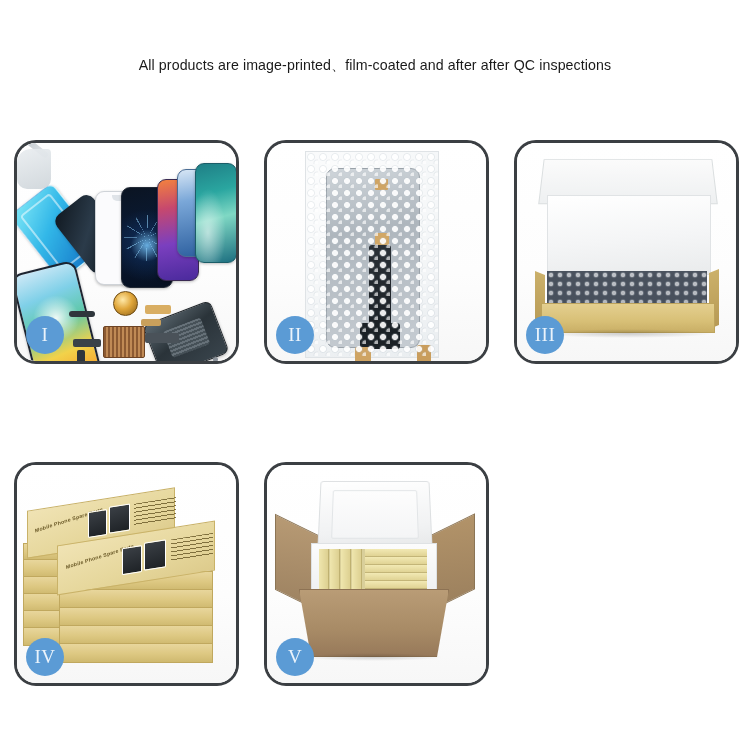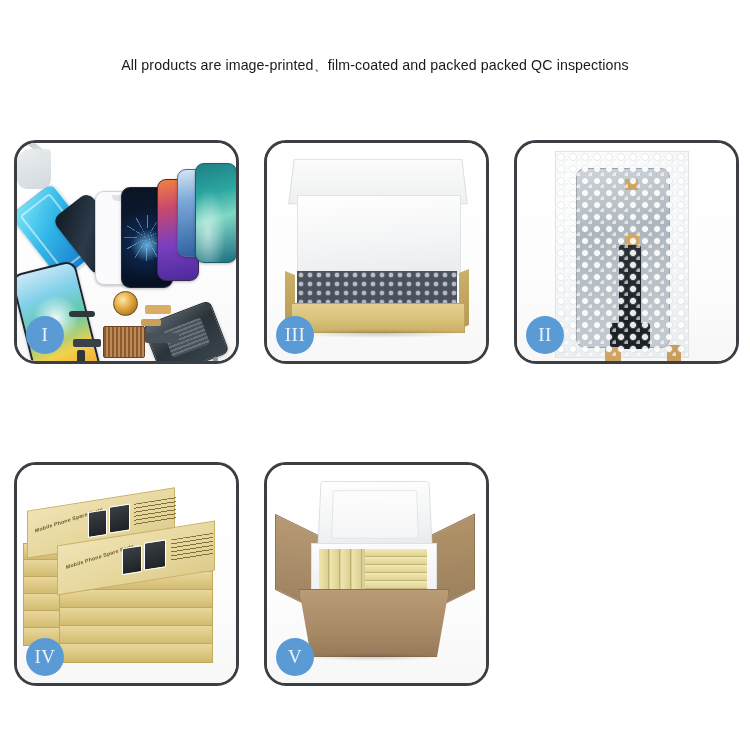--- a/index.html
+++ b/index.html
@@ -416,21 +416,21 @@
   }
   .c6-shadow {
     position:absolute; left: 24px; top: 172px; width: 172px; height: 10px;
     background: radial-gradient(ellipse at 50% 50%, rgba(0,0,0,.15), rgba(0,0,0,0) 70%);
   }
 </style>
 </head>
 <body>
 
 <div class="header">
-  <p class="page-subtitle">All products are image-printed、film-coated and packed packed QC inspections</p>
+  <p class="page-subtitle">All products are image-printed、film-coated and after after QC inspections</p>
 </div>
 
 <div class="grid">
 
   <div class="card">
     <div class="stage">
       <div class="p1">
         <div class="ph ph-adh"></div>
         <div class="ph ph-glassfront"></div>
         <div class="ph ph-white"></div>
@@ -456,46 +456,46 @@
 
         <div class="pt-tweez"></div>
         <div class="pt-hand"></div>
       </div>
     </div>
     <div class="badge">I</div>
   </div>
 
   <div class="card">
     <div class="stage">
-      <div class="b3-lidback"></div>
-      <div class="b3-foam"></div>
-      <div class="b3-bubble"></div>
-      <div class="b3-left"></div>
-      <div class="b3-right"></div>
-      <div class="b3-front"></div>
-      <div class="b3-shadow"></div>
-    </div>
-    <div class="badge">III</div>
-  </div>
-
-  <div class="card">
-    <div class="stage">
       <div class="bw-bag">
         <div class="bw-screen">
           <div class="bw-tape1"></div>
           <div class="bw-tape2"></div>
           <div class="bw-flex"></div>
           <div class="bw-tape3"></div>
           <div class="bw-tape4"></div>
         </div>
         <div class="bw-bubbles"></div>
         <div class="bw-bubbles2"></div>
       </div>
     </div>
     <div class="badge">II</div>
+  </div>
+
+  <div class="card">
+    <div class="stage">
+      <div class="b3-lidback"></div>
+      <div class="b3-foam"></div>
+      <div class="b3-bubble"></div>
+      <div class="b3-left"></div>
+      <div class="b3-right"></div>
+      <div class="b3-front"></div>
+      <div class="b3-shadow"></div>
+    </div>
+    <div class="badge">III</div>
   </div>
 
   <div class="card">
     <div class="stage">
       <div class="stack">
 
         <div class="kbox" style="left:0px;  top:62px;  width:100px; height:16px;"></div>
         <div class="kbox" style="left:0px;  top:78px;  width:100px; height:17px;"></div>
         <div class="kbox" style="left:0px;  top:95px;  width:100px; height:17px;"></div>
         <div class="kbox" style="left:0px;  top:112px; width:100px; height:17px;"></div>

